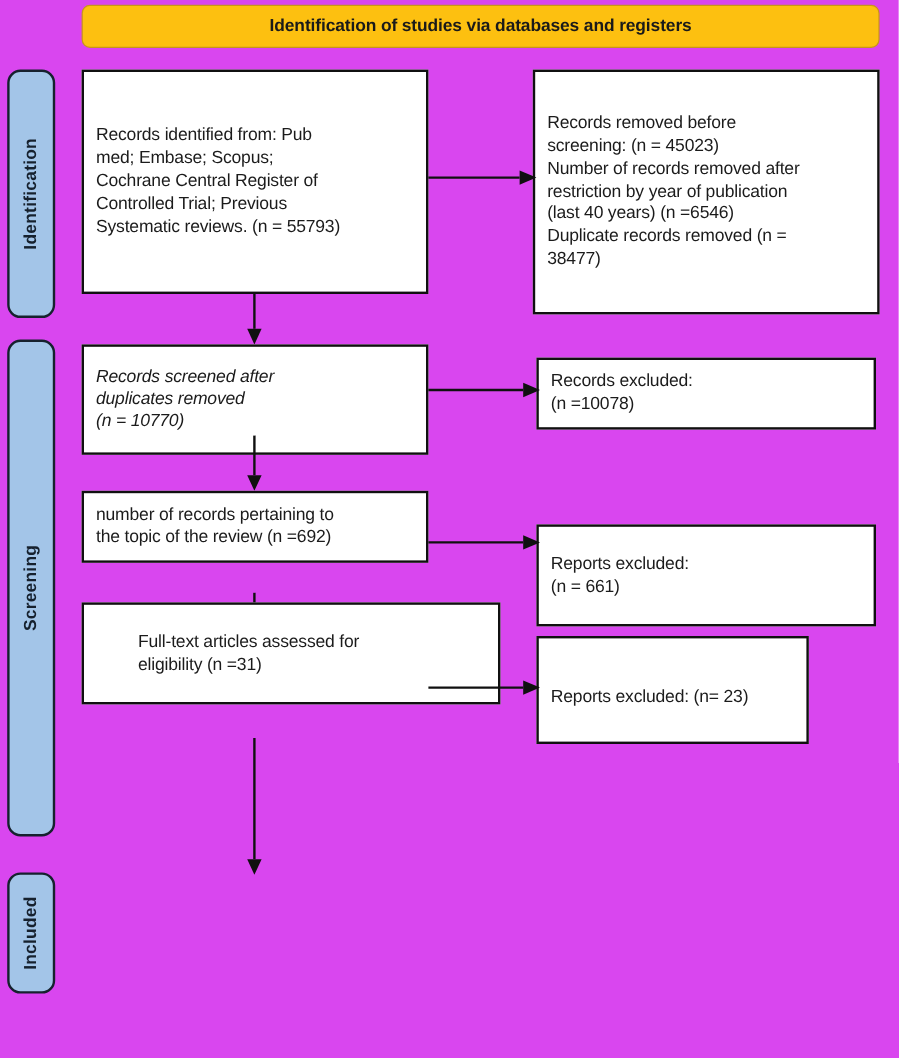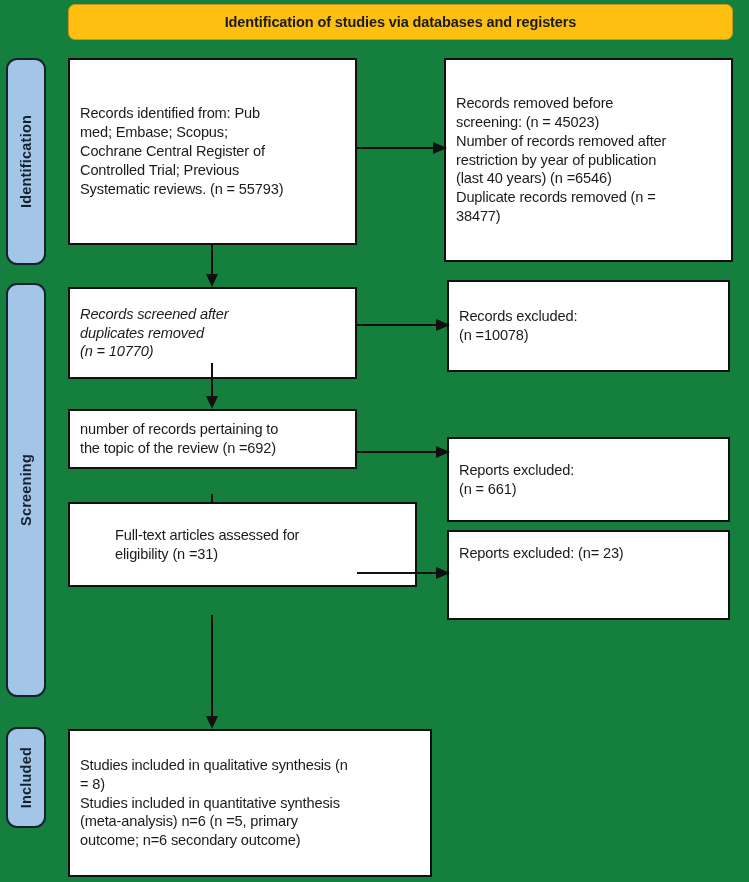--- a/index.html
+++ b/index.html
@@ -7,21 +7,21 @@
     padding: 0;
     background: #ffffff;
   }
   body {
     font-family: "Liberation Sans", sans-serif;
   }
   #diagram {
     position: relative;
     width: 749px;
     height: 882px;
-    background: #15803d;
+    background: #d946ef;
     overflow: hidden;
   }
 
   
   .banner {
     position: absolute;
     left: 68px;
     top: 4px;
     width: 665px;
     height: 36px;
@@ -136,21 +136,21 @@
       <polygon points="2,29 14,29 8,42" fill="#101010"></polygon>
     </svg>
   </div>
 
   <div class="node" style="left:68px; top:287px; width:289px; height:92px;font-style:italic;">
     <span class="node-text">Records screened after
 duplicates removed
 (n = 10770)</span>
   </div>
 
-  <div class="node" style="left:447px; top:280px; width:283px; height:92px;">
+  <div class="node" style="left:447px; top:298px; width:283px; height:60px;">
     <span class="node-text">Records excluded:
 (n =10078)</span>
   </div>
 
   <div class="conn" style="left:357px; top:317px;">
     <svg width="93" height="16" viewBox="0 0 93 16">
       <line x1="0" y1="8" x2="79" y2="8" stroke="#101010" stroke-width="2"></line>
       <polygon points="79,2 93,8 79,14" fill="#101010"></polygon>
     </svg>
   </div>
@@ -184,39 +184,32 @@
       <line x1="8" y1="0" x2="8" y2="25" stroke="#101010" stroke-width="2"></line>
       <polygon points="2,25 14,25 8,38" fill="#101010"></polygon>
     </svg>
   </div>
 
   <div class="node" style="left:68px; top:502px; width:349px; height:85px;padding-left:45px;">
     <span class="node-text">Full-text articles assessed for
 eligibility (n =31)</span>
   </div>
 
-  <div class="node" style="left:447px; top:530px; width:283px; height:90px; align-items:flex-start; padding-top:12px;">
+  <div class="node" style="left:447px; top:530px; width:227px; height:90px; align-items:center; padding-top:12px;">
     <span class="node-text">Reports excluded: (n= 23)</span>
   </div>
 
   <div class="conn" style="left:357px; top:565px;">
     <svg width="93" height="16" viewBox="0 0 93 16">
       <line x1="0" y1="8" x2="79" y2="8" stroke="#101010" stroke-width="2"></line>
       <polygon points="79,2 93,8 79,14" fill="#101010"></polygon>
     </svg>
   </div>
 
   <div class="conn" style="left:204px; top:615px;">
     <svg width="16" height="114" viewBox="0 0 16 114">
       <line x1="8" y1="0" x2="8" y2="101" stroke="#101010" stroke-width="2"></line>
       <polygon points="2,101 14,101 8,114" fill="#101010"></polygon>
     </svg>
   </div>
 
-  <div class="node" style="left:68px; top:729px; width:364px; height:148px;">
-    <span class="node-text">Studies included in qualitative synthesis (n
-= 8)
-Studies included in quantitative synthesis
-(meta-analysis) n=6 (n =5, primary
-outcome; n=6 secondary outcome)</span>
-  </div>
 
 </div>
 
 </body></html>

